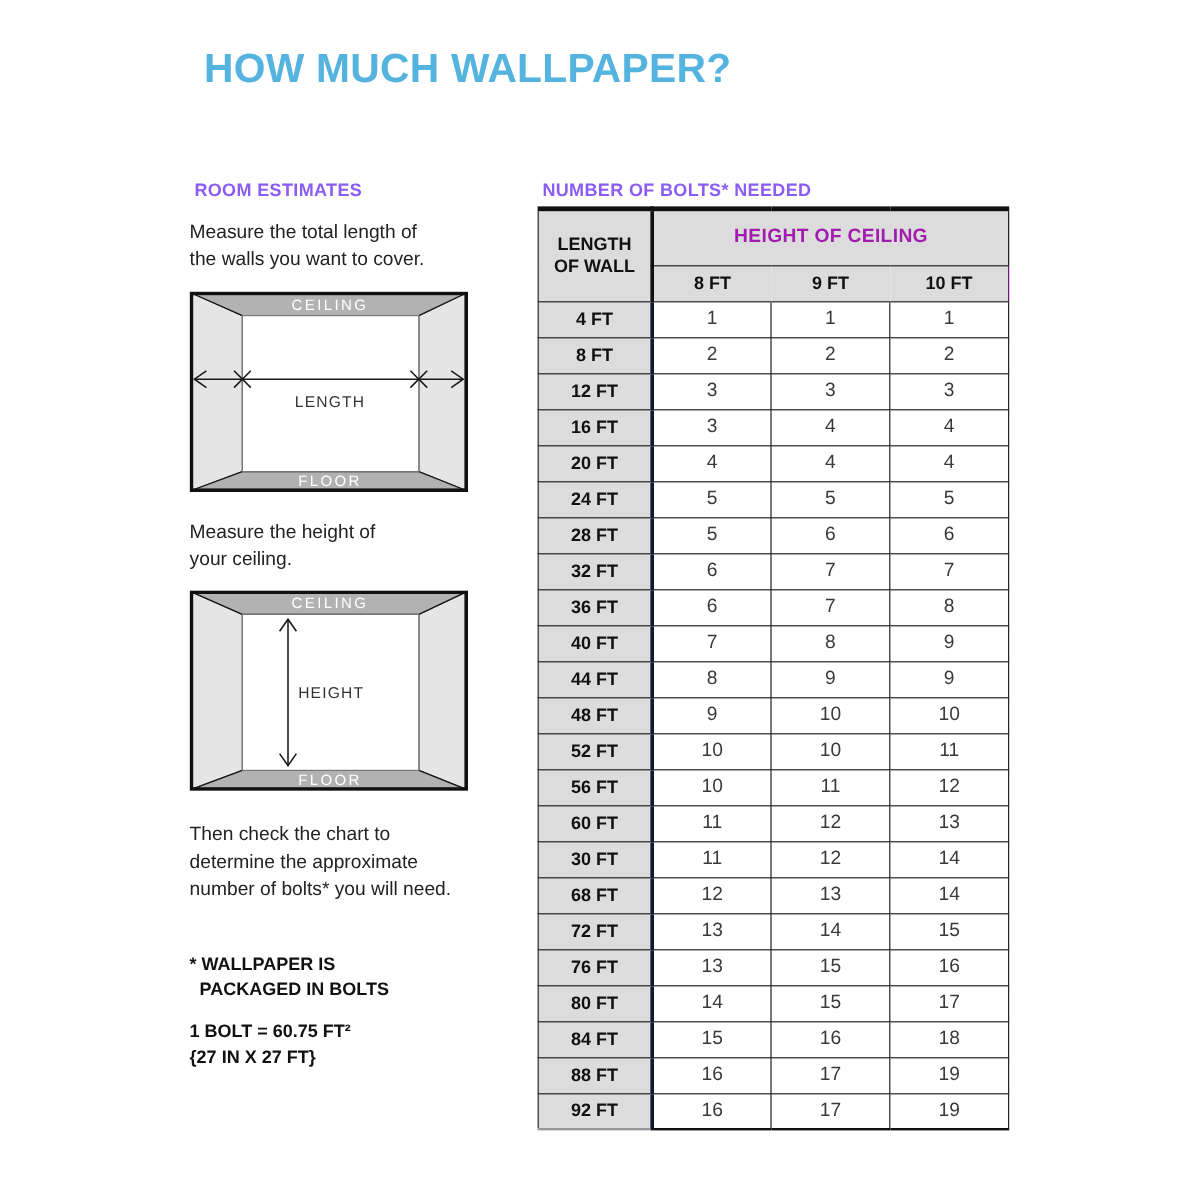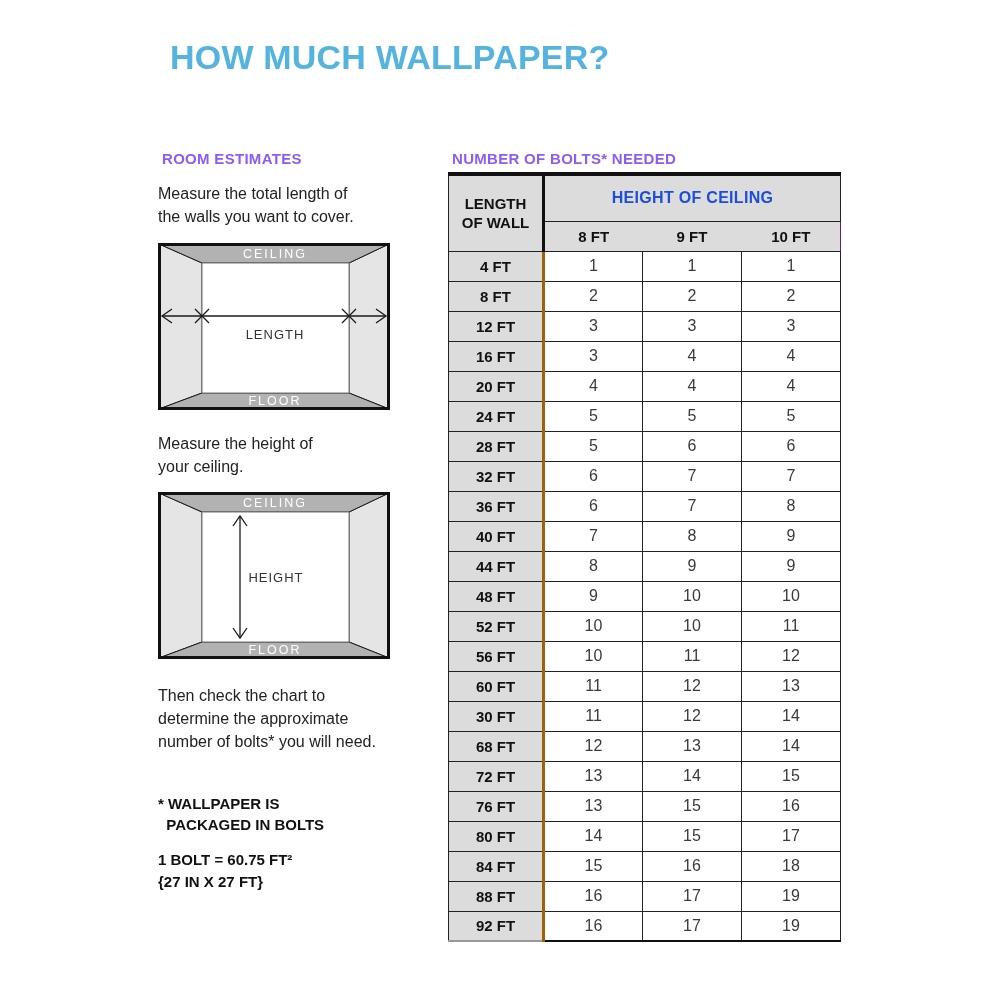--- a/index.html
+++ b/index.html
@@ -22,27 +22,27 @@
   #diag2{top:492px;}
   .dim-label{font-size:13px;fill:#333;letter-spacing:1px;}
   .panel-label{font-size:12.5px;fill:#ffffff;letter-spacing:2px;}
   .arrow{stroke:#1a1a1a;stroke-width:1.3;fill:none;}
   table{position:absolute;left:448px;top:172px;width:392px;border-collapse:collapse;
         table-layout:fixed;border-top:4px solid #111;border-bottom:2px solid #111;}
   td{border:1px solid #222;text-align:center;vertical-align:middle;padding:0;}
   .hdr-bg{background:#DCDCDC;}
   .wall-hdr{background:#DCDCDC;border-right:3px solid #111;font-weight:700;font-size:15px;
             white-space:pre;line-height:19px;color:#111;}
-  .group-hdr{font-size:16px;font-weight:700;color:#1d4ed8;letter-spacing:.3px;}
+  .group-hdr{font-size:16px;font-weight:700;color:#a21caf;letter-spacing:.3px;}
   .sub-hdr td{border-left:0;border-right:0;font-size:15px;font-weight:700;color:#111;}
   .sub-hdr td:last-child{border-right:1px solid #701a75;}
   tr.hdr-row1{height:47px;}
   tr.hdr-row2{height:30px;}
   tbody tr{height:30px;}
-  .wall-cell{background:#DCDCDC;border-right:3px solid #a16207;font-weight:700;font-size:15px;color:#111;}
+  .wall-cell{background:#DCDCDC;border-right:3px solid #0f172a;font-weight:700;font-size:15px;color:#111;}
   .val-cell{background:#fff;font-size:16px;color:#3a3a3a;}
   tbody tr:last-child .val-cell{border-bottom:2px solid #111;}
   tbody tr:last-child .wall-cell{border-bottom:2px solid #999;}
 </style>
 </head>
 <body>
 
 <div class="page">
 
   <h1 class="title">HOW MUCH WALLPAPER?</h1>

